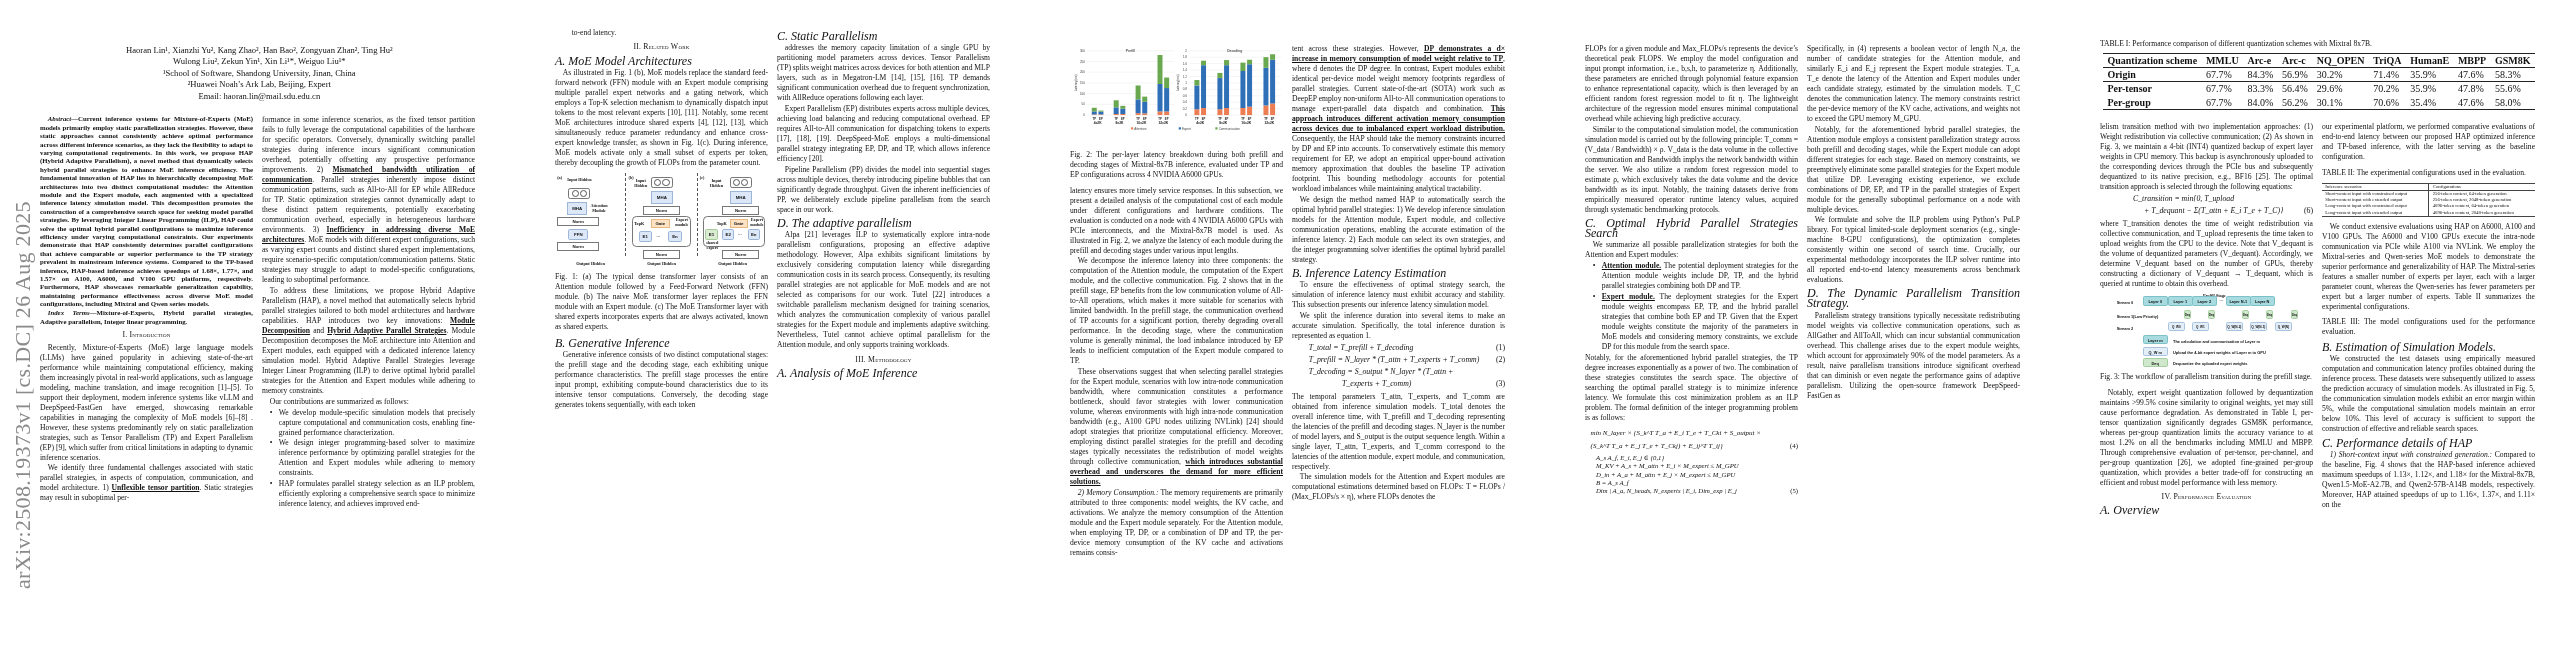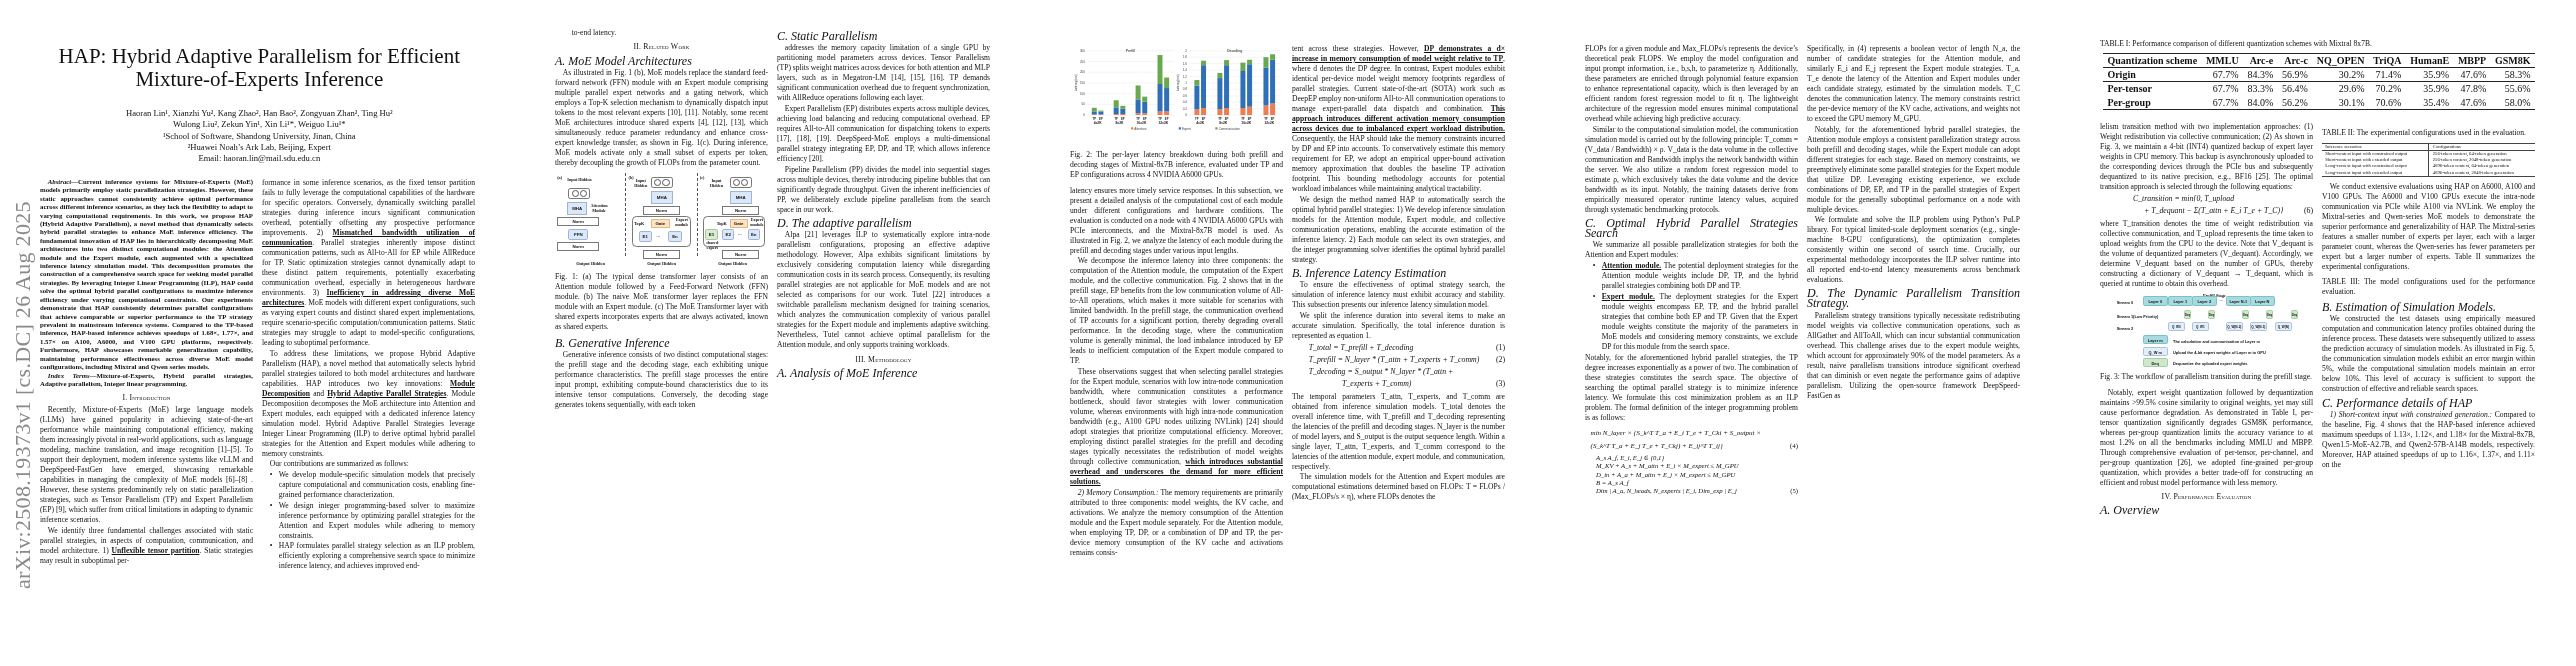--- a/index.html
+++ b/index.html
@@ -40,21 +40,21 @@
   .hid { position: absolute; border: 0.6px solid #777; border-radius: 2.2px; height: 11px; display: flex; gap: 1.1px; align-items: center; justify-content: center; }
   .hid span { width: 7.2px; height: 7.2px; border: 0.6px solid #555; border-radius: 50%; display: inline-block; }
   .lbl { position: absolute; font-size: 4.2px; font-weight: bold; font-family: "Liberation Serif", serif; text-align: center; line-height: 5px; }
   .moebox { position: absolute; border: 0.6px solid #777; border-radius: 4.4px; }
   
   .fig2 { width: 213px; height: 100px; }
   .fig2 text { font-family: "Liberation Sans", sans-serif; }
   
   table { border-collapse: collapse; }
   .t1 { margin: 5px auto; font-size: 10px; }
-  .t1 th, .t1 td { padding: 1.1px 4.4px; text-align: right; }
+  .t1 th, .t1 td { padding: 1.1px 4.4px; text-align: left; }
   .t1 th:first-child, .t1 td:first-child { text-align: left; font-weight: bold; }
   .t1 thead tr { border-top: 1.1px solid #222; border-bottom: 0.6px solid #222; }
   .t1 tbody.g1 tr { border-bottom: 0.6px solid #222; }
   .t1 tbody.g2 tr:last-child { border-bottom: 1.1px solid #222; }
   .t2 { font-size: 4.7px; width: 100%; margin: 3.3px 0 5.6px; font-family: "Liberation Serif", serif; }
   .t2 th, .t2 td { text-align: left; padding: 0 3.3px; font-weight: normal; line-height: 6.1px; }
   .t2 thead tr { border-top: 0.6px solid #444; border-bottom: 0.6px solid #444; }
   .t2 tbody tr:last-child { border-bottom: 0.6px solid #444; }
   .t2 td:first-child, .t2 th:first-child { border-right: 0.6px solid #444; }
   .tcap { text-align: left; font-size: 7.6px; margin-bottom: 2.2px; }
@@ -68,24 +68,20 @@
   .fig3 .legend-text { position: absolute; left: 73px; }
 </style>
 </head>
 <body>
 
 <div class="spread">
 
   <div class="page">
     <div class="arxiv">arXiv:2508.19373v1  [cs.DC]  26 Aug 2025</div>
     <div class="title-block" style="margin-left:-16.7px; width:472px;">
-      <div class="title">
-        <div>HAP: Hybrid Adaptive Parallelism for Efficient</div>
-        <div>Mixture-of-Experts Inference</div>
-      </div>
       <div class="authors">
         <div>Haoran Lin¹, Xianzhi Yu², Kang Zhao², Han Bao², Zongyuan Zhan², Ting Hu²</div>
         <div>Wulong Liu², Zekun Yin¹, Xin Li¹*, Weiguo Liu¹*</div>
         <div>¹School of Software, Shandong University, Jinan, China</div>
         <div>²Huawei Noah’s Ark Lab, Beijing, Expert</div>
         <div>Email: haoran.lin@mail.sdu.edu.cn</div>
       </div>
     </div>
     <div class="cols">
       <div class="col">
@@ -492,20 +488,21 @@
           <div class="legend-text" style="top:57px;">Upload the 4-bit expert weights of Layer m to GPU</div>
           <div class="cell deq" style="left:43px;top:67px;width:24.5px;">Deq</div>
           <div class="legend-text" style="top:68px;">Dequantize the uploaded expert weights</div>
         </div>
         <div class="caption">Fig. 3: The workflow of parallelism transition during the prefill stage.</div>
         <p>Notably, expert weight quantization followed by dequantization maintains &gt;99.5% cosine similarity to original weights, yet may still cause performance degradation. As demonstrated in Table I, per-tensor quantization significantly degrades GSM8K performance, whereas per-group quantization limits the accuracy variance to at most 1.2% on all the benchmarks including MMLU and MBPP. Through comprehensive evaluation of per-tensor, per-channel, and per-group quantization [26], we adopted fine-grained per-group quantization, which provides a better trade-off for constructing an efficient and robust model performance with less memory.</p>
         <div class="sec">IV. Performance Evaluation</div>
         <div class="sub">A. Overview</div>
       </div>
       <div class="col">
+        <p class="noind">our experimental platform, we performed comparative evaluations of end-to-end latency between our proposed HAP optimized inference and TP-based inference, with the latter serving as the baseline configuration.</p>
         <div class="caption" style="margin-top:5.6px;">TABLE II: The experimental configurations used in the evaluation.</div>
         <table class="t2" id="table2">
           <thead>
               <tr id="t2head">
                 <th>Inference scenarios</th>
                 <th>Configurations</th>
               </tr>
             </thead>
           <tbody id="t2body">
               <tr>

